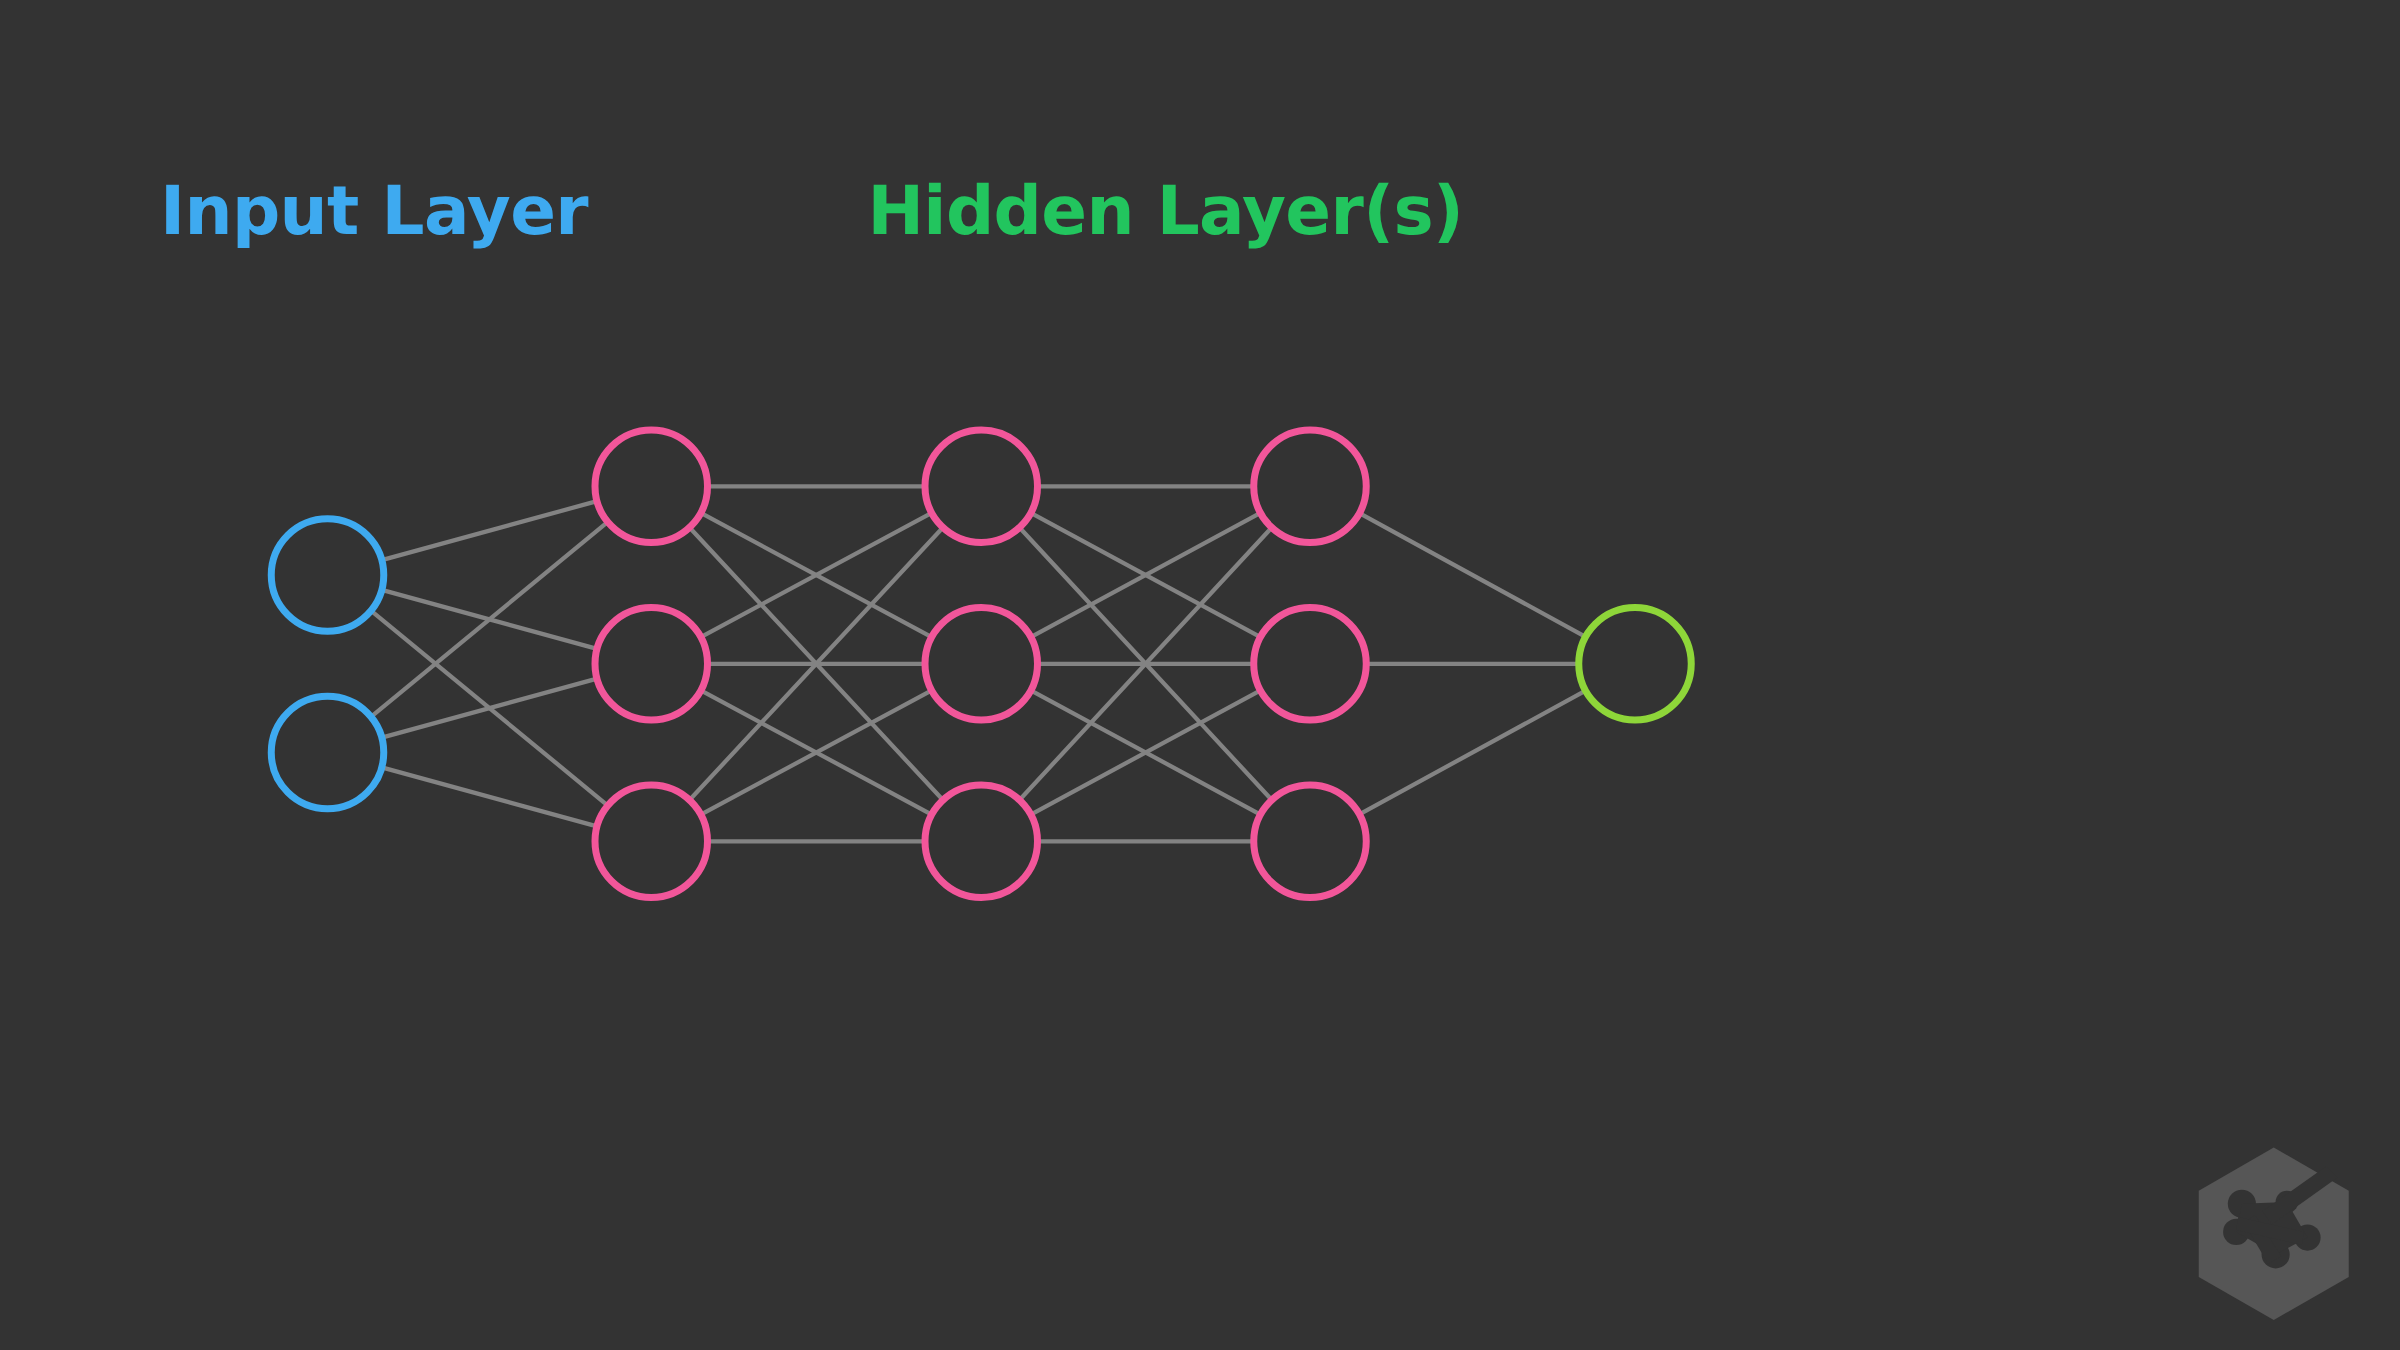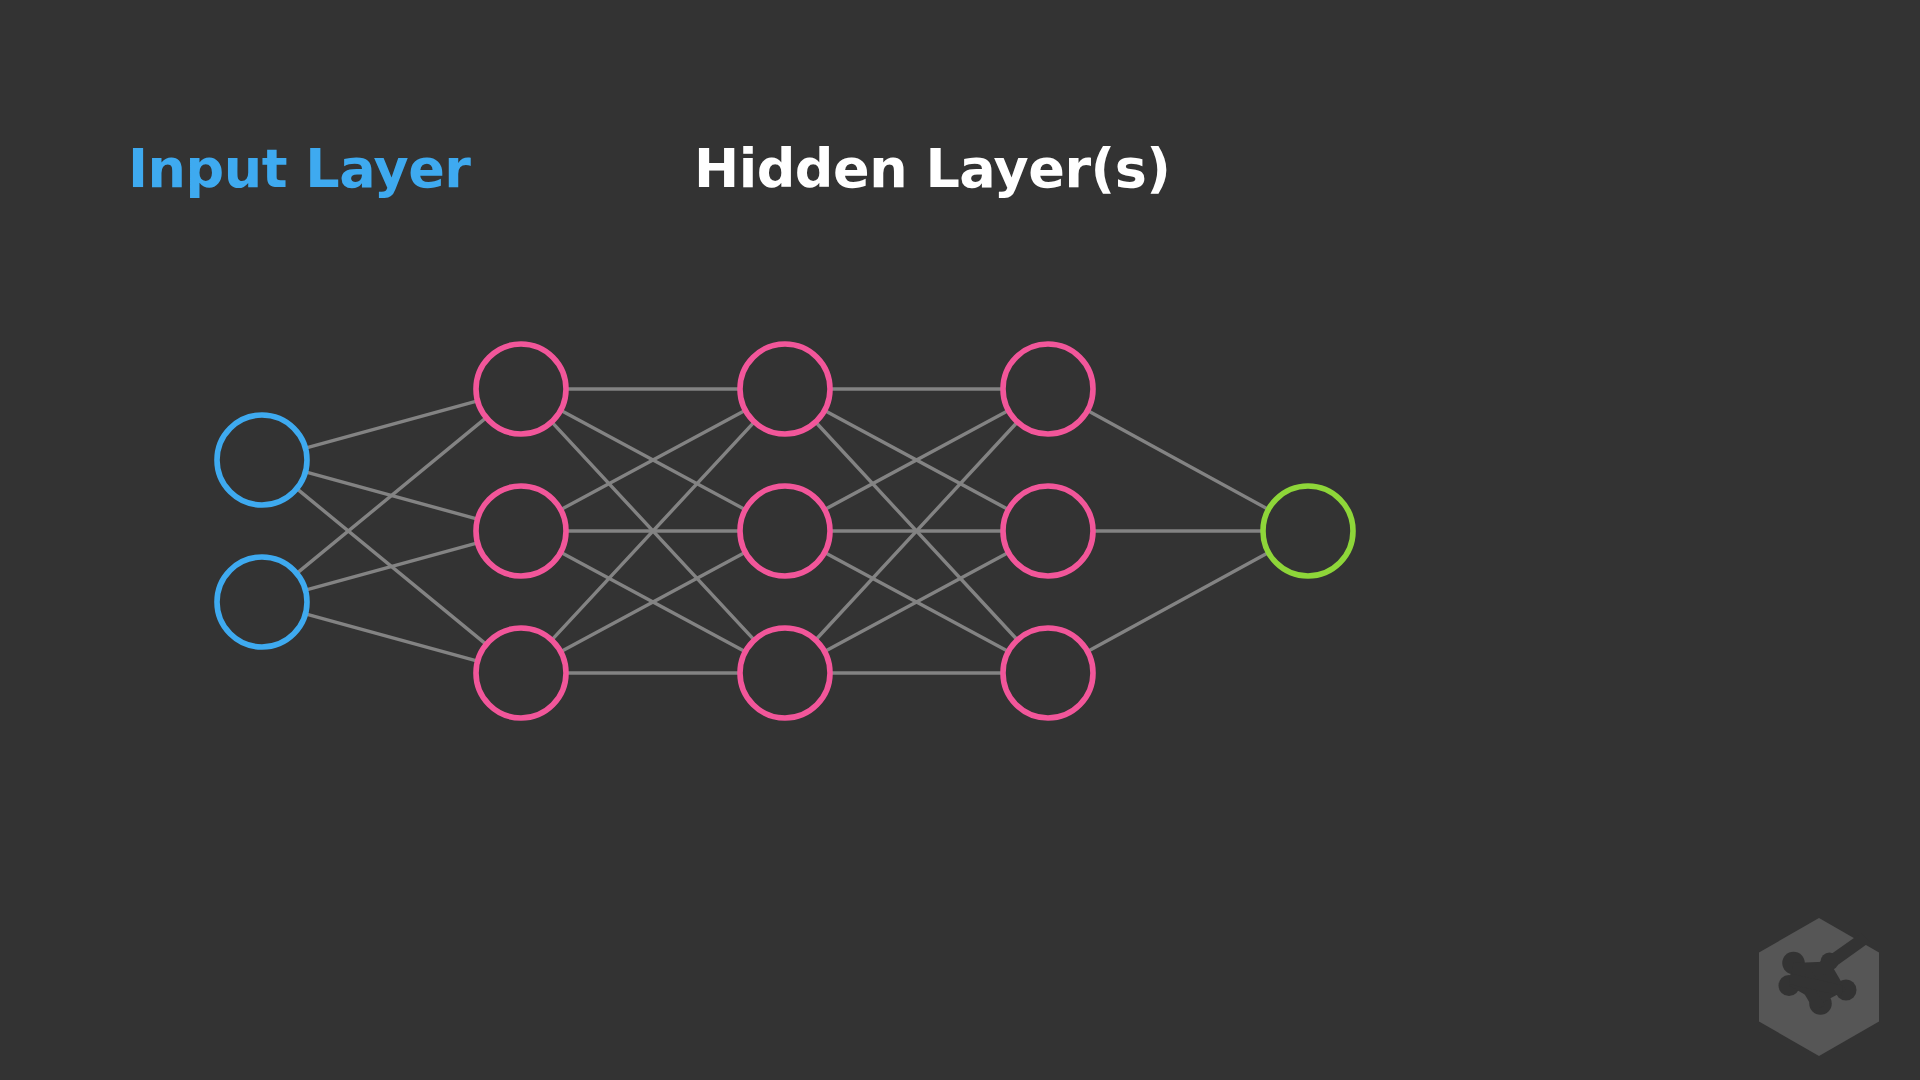--- a/index.html
+++ b/index.html
@@ -28,21 +28,21 @@
   }
   .layer-label {
     position: absolute;
     font-size: 54px;
     font-weight: 700;
     letter-spacing: -0.5px;
     white-space: nowrap;
     line-height: 1;
   }
   #label-input  { left: 128px;  top: 142px; color: #3eaaf0; }
-  #label-hidden { left: 694px;  top: 142px; color: #ffffff; }
+  #label-hidden { left: 694px;  top: 142px; color: #22c55e; }
   #label-output { left: 1391px; top: 142px; color: #8ed639; }
 
   
   #network {
     position: absolute;
     left: 0;
     top: 0;
     width: 1920px;
     height: 1080px;
     display: block;

